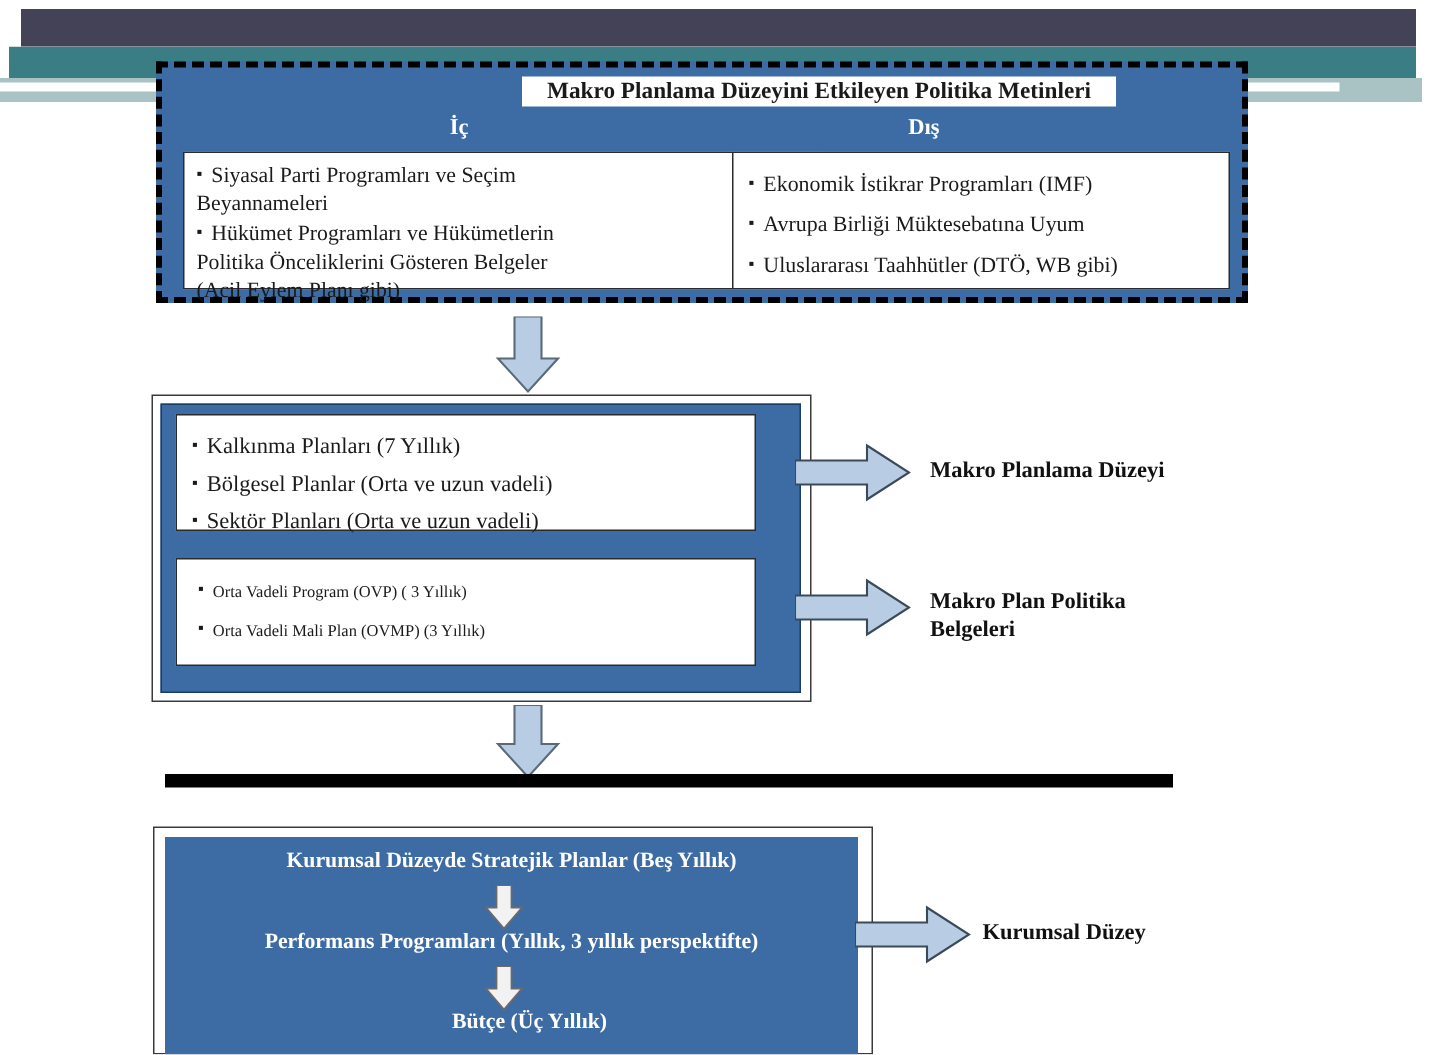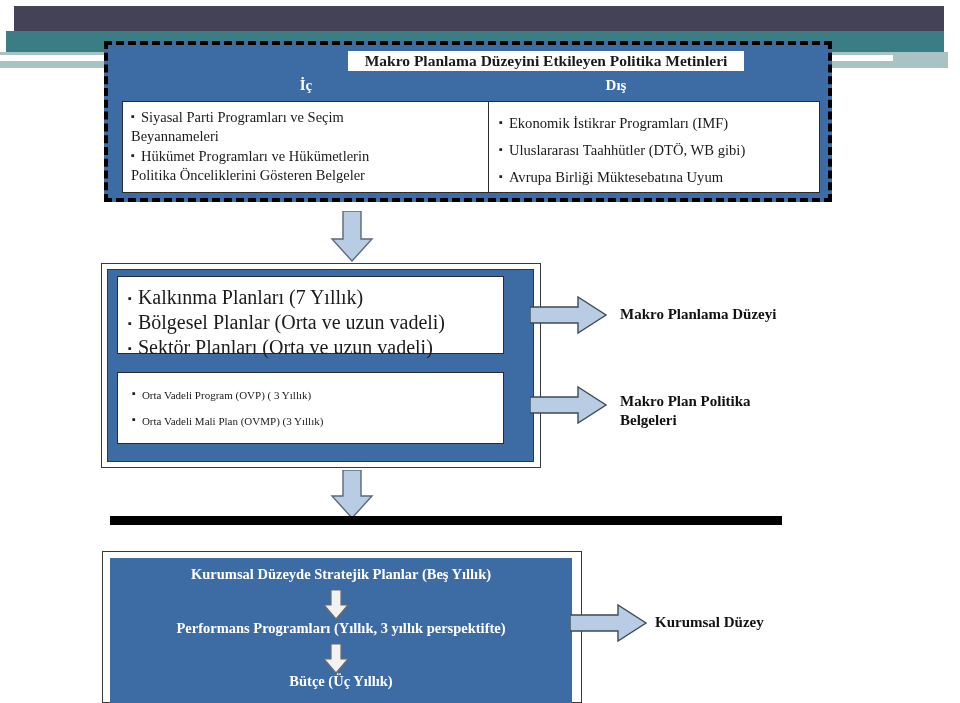--- a/index.html
+++ b/index.html
@@ -126,21 +126,21 @@
     left: 107px; top: 269px;
     width: 427px; height: 193px;
     background: #3d6ca5;
     border: 1.5px solid #1b3c63;
     box-sizing: border-box;
   }
   .card-mid1 {
     left: 117px; top: 276px;
     width: 387px; height: 78px;
     padding: 8px 8px 0 10px;
-    font-size: 20px;
+    font-size: 15px;
     line-height: 24px;
   }
   .card-mid2 {
     left: 117px; top: 372px;
     width: 387px; height: 72px;
     padding: 8px 8px 0 14px;
     font-size: 11px;
     line-height: 24px;
   }
   .card-mid1 p, .card-mid2 p { margin: 0; }
@@ -174,21 +174,21 @@
     text-align: center;
   }
   .bot-line {
     position: absolute;
     left: 0; width: 100%;
     text-align: center;
     white-space: nowrap;
   }
   .bot-l1 { top: 8px; }
   .bot-l2 { top: 62px; }
-  .bot-l3 { top: 115px; }
+  .bot-l3 { top: 115px; padding-left: 12px; }
 
   .side-label {
     position: absolute;
     color: #111111;
     font-weight: bold;
     font-size: 15px;
     line-height: 19px;
     white-space: pre-line;
   }
 
@@ -211,26 +211,27 @@
     <div class="panel-title">Makro Planlama Düzeyini Etkileyen Politika Metinleri</div>
 
     <div class="col-head ic">İç</div>
     <div class="col-head dis">Dış</div>
 
     <div class="white-card card-ic">
       <p><span class="bsq"></span><span>Siyasal Parti Programları ve Seçim</span></p>
       <p>Beyannameleri</p>
       <p><span class="bsq"></span><span>Hükümet Programları ve Hükümetlerin</span></p>
       <p>Politika Önceliklerini Gösteren Belgeler</p>
+      <p>(Acil Eylem Planı gibi)</p>
     </div>
 
     <div class="white-card card-dis">
       <p><span class="bsq"></span><span>Ekonomik İstikrar Programları (IMF)</span></p>
+      <p><span class="bsq"></span><span>Avrupa Birliği Müktesebatına Uyum</span></p>
       <p><span class="bsq"></span><span>Uluslararası Taahhütler (DTÖ, WB gibi)</span></p>
-      <p><span class="bsq"></span><span>Avrupa Birliği Müktesebatına Uyum</span></p>
     </div>
   </div>
 
   <div class="wsmall" style="left:330px; top:211px;">
     <svg width="44" height="52" viewBox="0 0 44 52">
       <polygon points="13,0 31,0 31,28 42,28 22,50 2,28 13,28" fill="#b8cce4" stroke="#5a6a78" stroke-width="1.4"></polygon>
     </svg>
   </div>
 
   <div class="mid-outer"></div>

